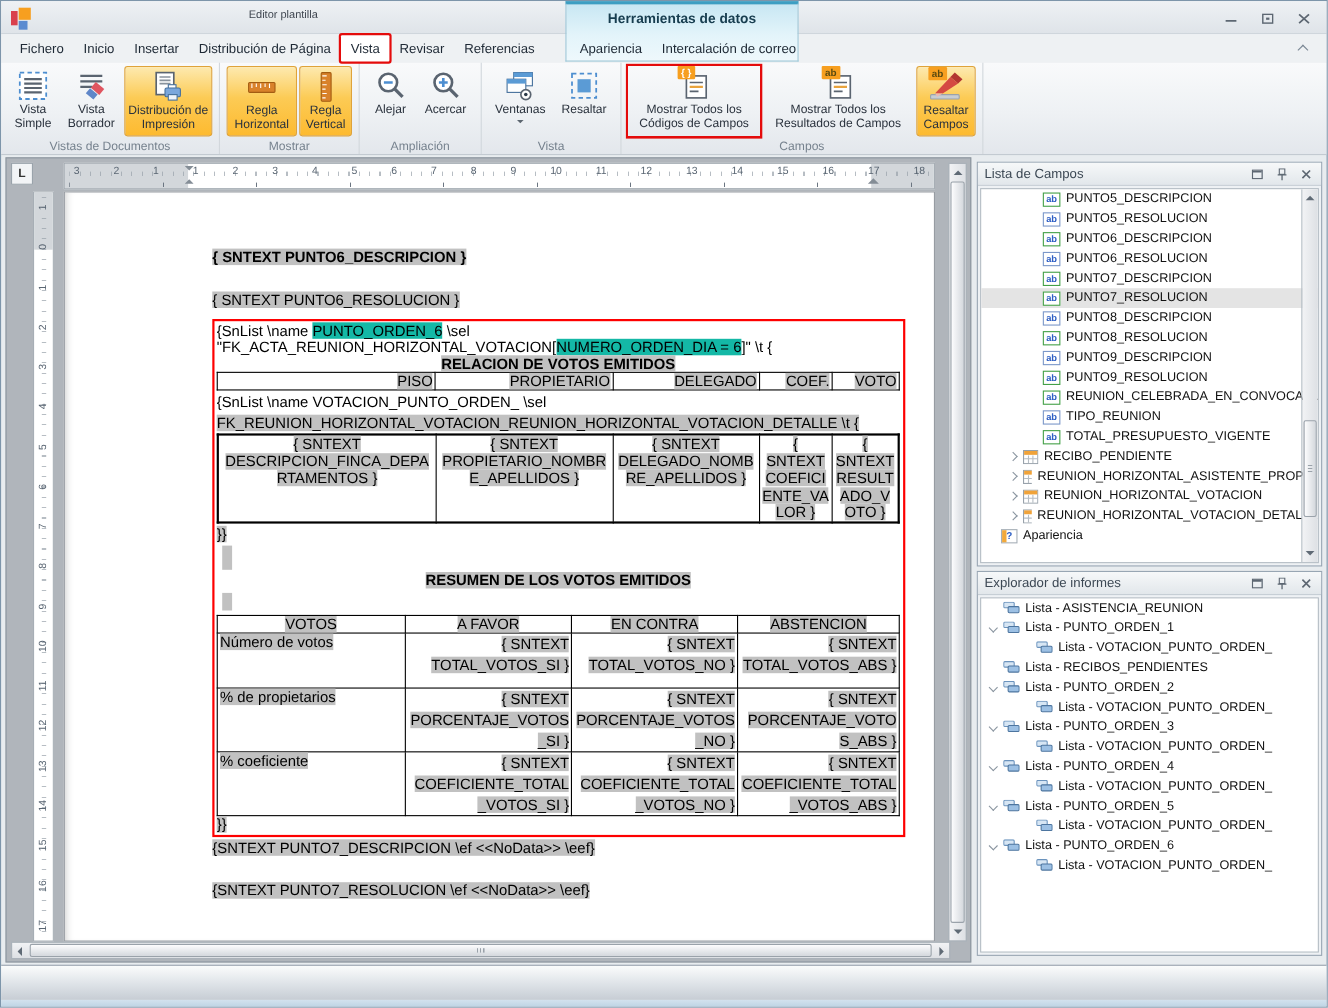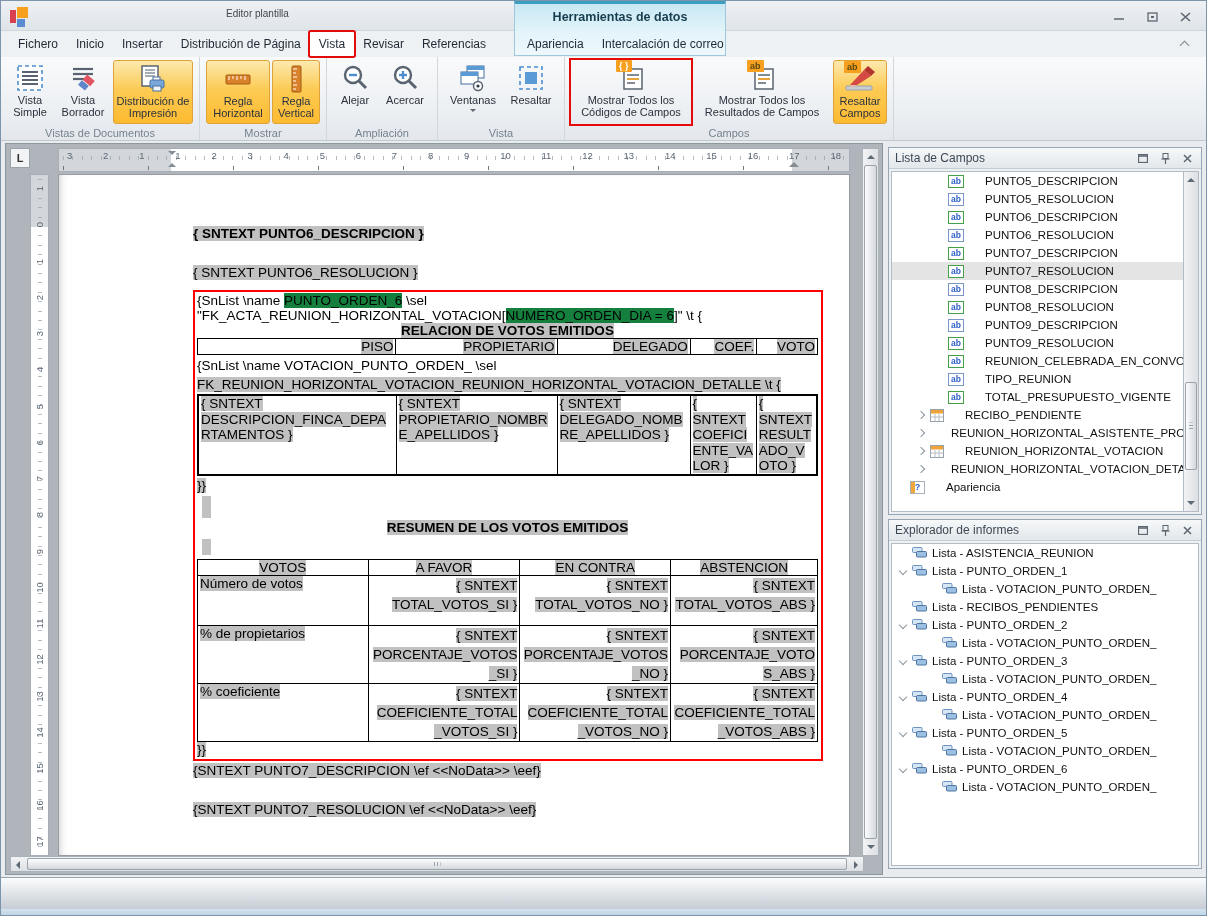--- a/index.html
+++ b/index.html
@@ -71,31 +71,31 @@
   .vruler .vticks { position:absolute; top:4px; bottom:4px; left:7px; width:4px;
     background:repeating-linear-gradient(to bottom,#98a1aa 0 1px,transparent 1px 9.4px); opacity:.7;}
   .vnums { position:absolute; top:0; bottom:0; left:0; right:0; display:flex; flex-direction:column; justify-content:space-between; padding:8px 0;}
   .vn { transform:rotate(-90deg); font-size:9.5px; color:#5a6673; width:17px; text-align:center;}
 
   .page { position:absolute; left:52px; top:30px; width:792px; height:682px; background:#fff; border:1px solid #979ca2;
     box-shadow:inset 6px 0 8px -6px rgba(0,0,0,.25); overflow:hidden;padding-left:28px; }
   .doc { padding:51px 26px 0 106px; font-size:13.5px; color:#000; }
   .doc p { line-height:15px; }
   .hl { background:#c1c1c1; -webkit-box-decoration-break:clone; box-decoration-break:clone; }
-  .yl { background:#15803d; }
+  .yl { background:#14b8a6; }
   .b { font-weight:bold; }
   .mt24{margin-top:24px;} .mt2{margin-top:2px;}
   .redbox { border:2px solid #fe0000; margin-top:10px; padding:1px 3px 2px 2px; }
   .sn { line-height:15px; }
   .ctr { text-align:center; }
   .doc table { width:100%; border-collapse:collapse; table-layout:fixed; }
   .doc td { border:1px solid #000; padding:0 2px; font-size:13.5px; }
   .tA td { height:16px; text-align:right; }
   .tB { border:2px solid #000; }
-  .tB td { height:72px; vertical-align:top; text-align:left; line-height:15.5px; overflow-wrap:anywhere; }
+  .tB td { height:72px; vertical-align:top; text-align:center; line-height:15.5px; overflow-wrap:anywhere; }
   .tC { border:1.5px solid #000; }
   .tC .hd td { height:16px; text-align:center; }
   .tC .lab { vertical-align:top; text-align:left; }
   .tC .val { vertical-align:top; text-align:right; line-height:19px; overflow-wrap:anywhere; }
   .tC .r td { height:50px; }
   .pmark { width:9px; background:#c1c1c1; margin-left:5px; }
   .pm1{height:22px; margin-top:3px;} .pm2{height:16px; margin:4px 0 4px 5px;}
   .snl2 { line-height:17px; margin:2px 0 1px 0;}
 
   
@@ -116,21 +116,21 @@
   
   .panel { position:absolute; left:887px; width:314px; background:#eef1f4; border:1px solid #98a6b3; }
   .p-fields { top:6px; height:368px; }
   .p-explorer { top:378px; height:350px; }
   .phead { height:21px; display:flex; align-items:center; padding:0 6px; font-size:12px; color:#3c4854;
     background:linear-gradient(#f6f8f9,#e2e7eb); border-bottom:1px solid #c6ced5;}
   .phead .sp { flex:1; }
   .pbtn { width:16px; height:14px; display:flex; align-items:center; justify-content:center; margin-left:6px;}
   .plist { position:absolute; left:2px; right:2px; top:23px; bottom:2px; background:#fff; border:1px solid #b3bcc4; overflow:hidden;}
   .frow { display:flex; align-items:center; height:18px; font-size:11.5px; color:#111; white-space:nowrap; padding-left:56px;}
-  .frow .flabel { margin-left:21px; }
+  .frow .flabel { margin-left:5px; }
   .frow.selected { background:#e4e4e4; }
   .abicon { width:16px; height:13px; flex:0 0 16px; background:#fff; border:1px solid #7b97c9; color:#2e5fc4;
     font-weight:bold; font-size:8.5px; line-height:11px; text-align:center;}
   .abicon.green { border-color:#43a047; }
   .abicon.blue { border-color:#7b97c9; }
   .trow { padding-left:22px; }
   .prow { padding-left:18px; }
   .chev { display:inline-block; width:16px; flex:0 0 16px; height:10px; position:relative; }
   .chev::before { content:""; position:absolute; left:4px; top:2px; width:5px; height:5px;
     border:solid #8a95a0; border-width:0 1.5px 1.5px 0; }

